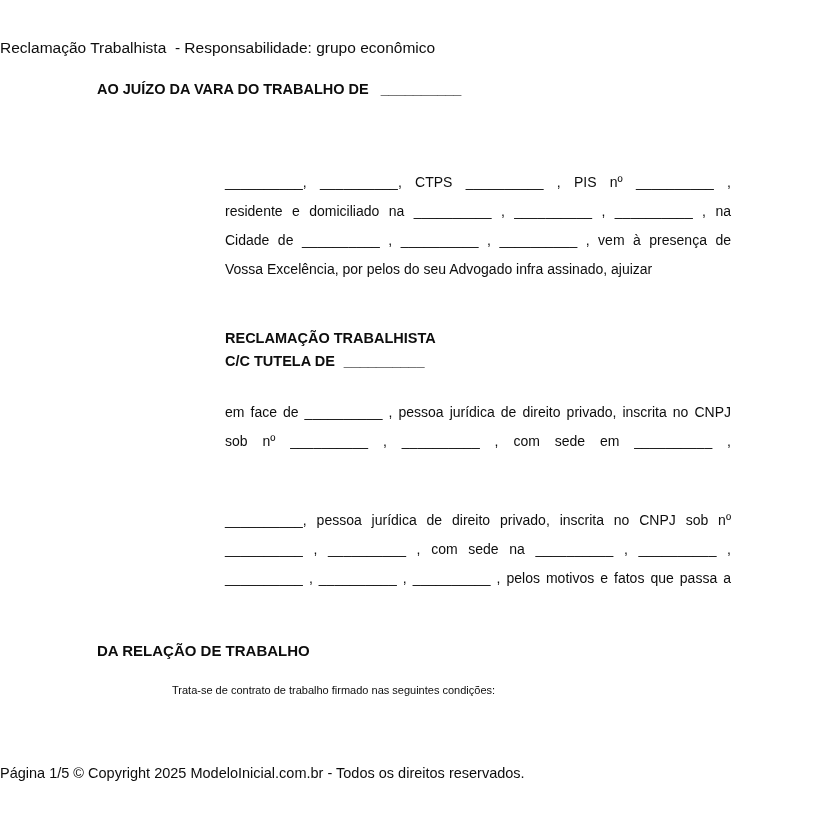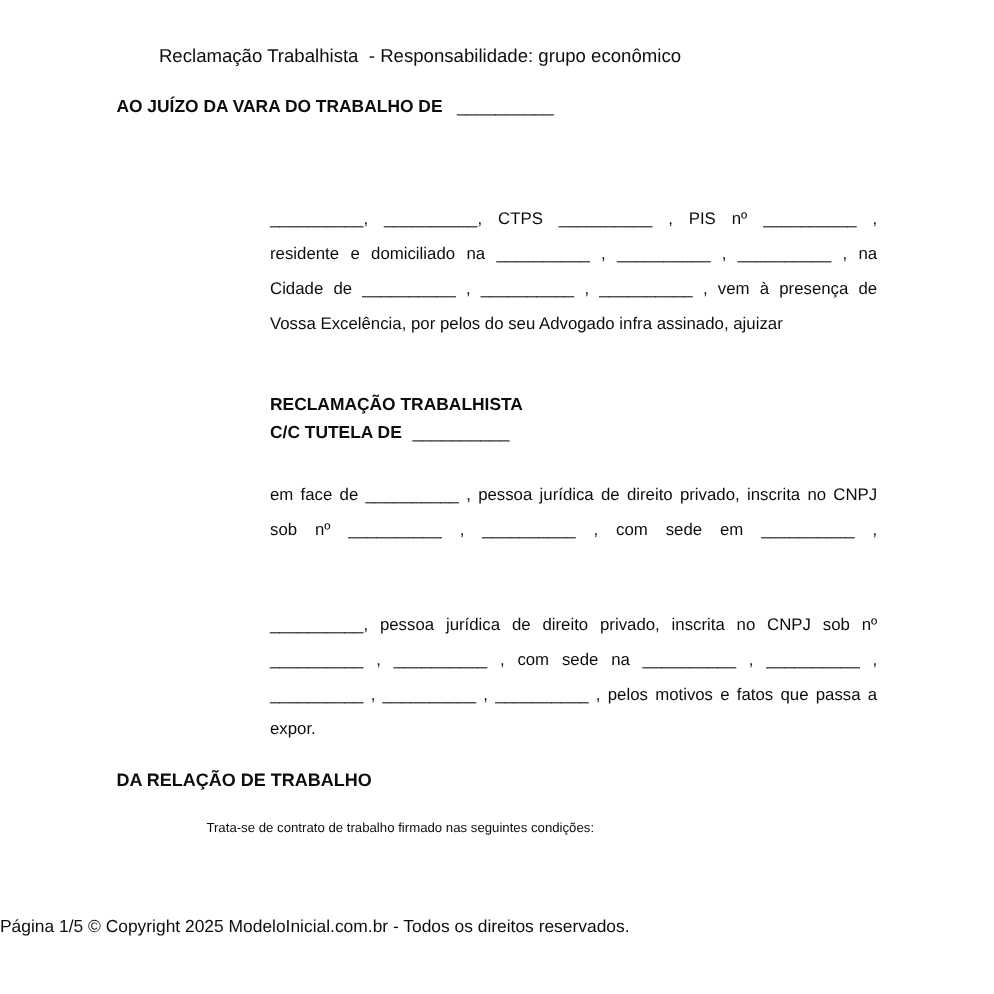--- a/index.html
+++ b/index.html
@@ -14,34 +14,33 @@
     background: #ffffff;
     font-family: "Liberation Sans", "DejaVu Sans", sans-serif;
     color: #0d0d0d;
     overflow: hidden;
   }
   .doc-title {
     position: absolute;
     top: 38px;
     left: 0;
     width: 700px;
-    text-align: center;
     font-size: 15.5px;
     line-height: 20px;
     white-space: pre-wrap;
   }
   .addressee {
     position: absolute;
     top: 80px;
     left: 97px;
     font-size: 14.5px;
     line-height: 19px;
   }
   .addressee .label { font-weight: bold; }
-  .blank-after { margin-left: 12px; font-weight: normal; margin-top: 48px; }
+  .blank-after { margin-left: 12px; font-weight: bold; margin-top: 48px; }
   .para {
     position: absolute;
     left: 225px;
     width: 506px;
     font-size: 14px;
     line-height: 29px;
   }
   .jl { text-align: justify; text-align-last: justify; }
   .ll { text-align: left; text-align-last: left; }
   .claim-heading {
@@ -107,21 +106,20 @@
 
   <div class="para" style="top:398px">
     <div class="jl">em face de __________ , pessoa jurídica de direito privado, inscrita no CNPJ</div>
     <div class="jl">sob nº __________ , __________ , com sede em __________ ,</div>
   </div>
 
   <div class="para" style="top:506px">
     <div class="jl">__________, pessoa jurídica de direito privado, inscrita no CNPJ sob nº</div>
     <div class="jl">__________ , __________ , com sede na __________ , __________ ,</div>
     <div class="jl">__________ , __________ , __________ , pelos motivos e fatos que passa a</div>
-    <div class="ll">expor.</div>
   </div>
 
   <div class="section-heading">DA RELAÇÃO DE TRABALHO</div>
 
   <div class="indent-line">Trata-se de contrato de trabalho firmado nas seguintes condições:</div>
 
   <div class="footer">Página 1/5 © Copyright 2025 ModeloInicial.com.br - Todos os direitos reservados.</div>
 
 </div>
 

